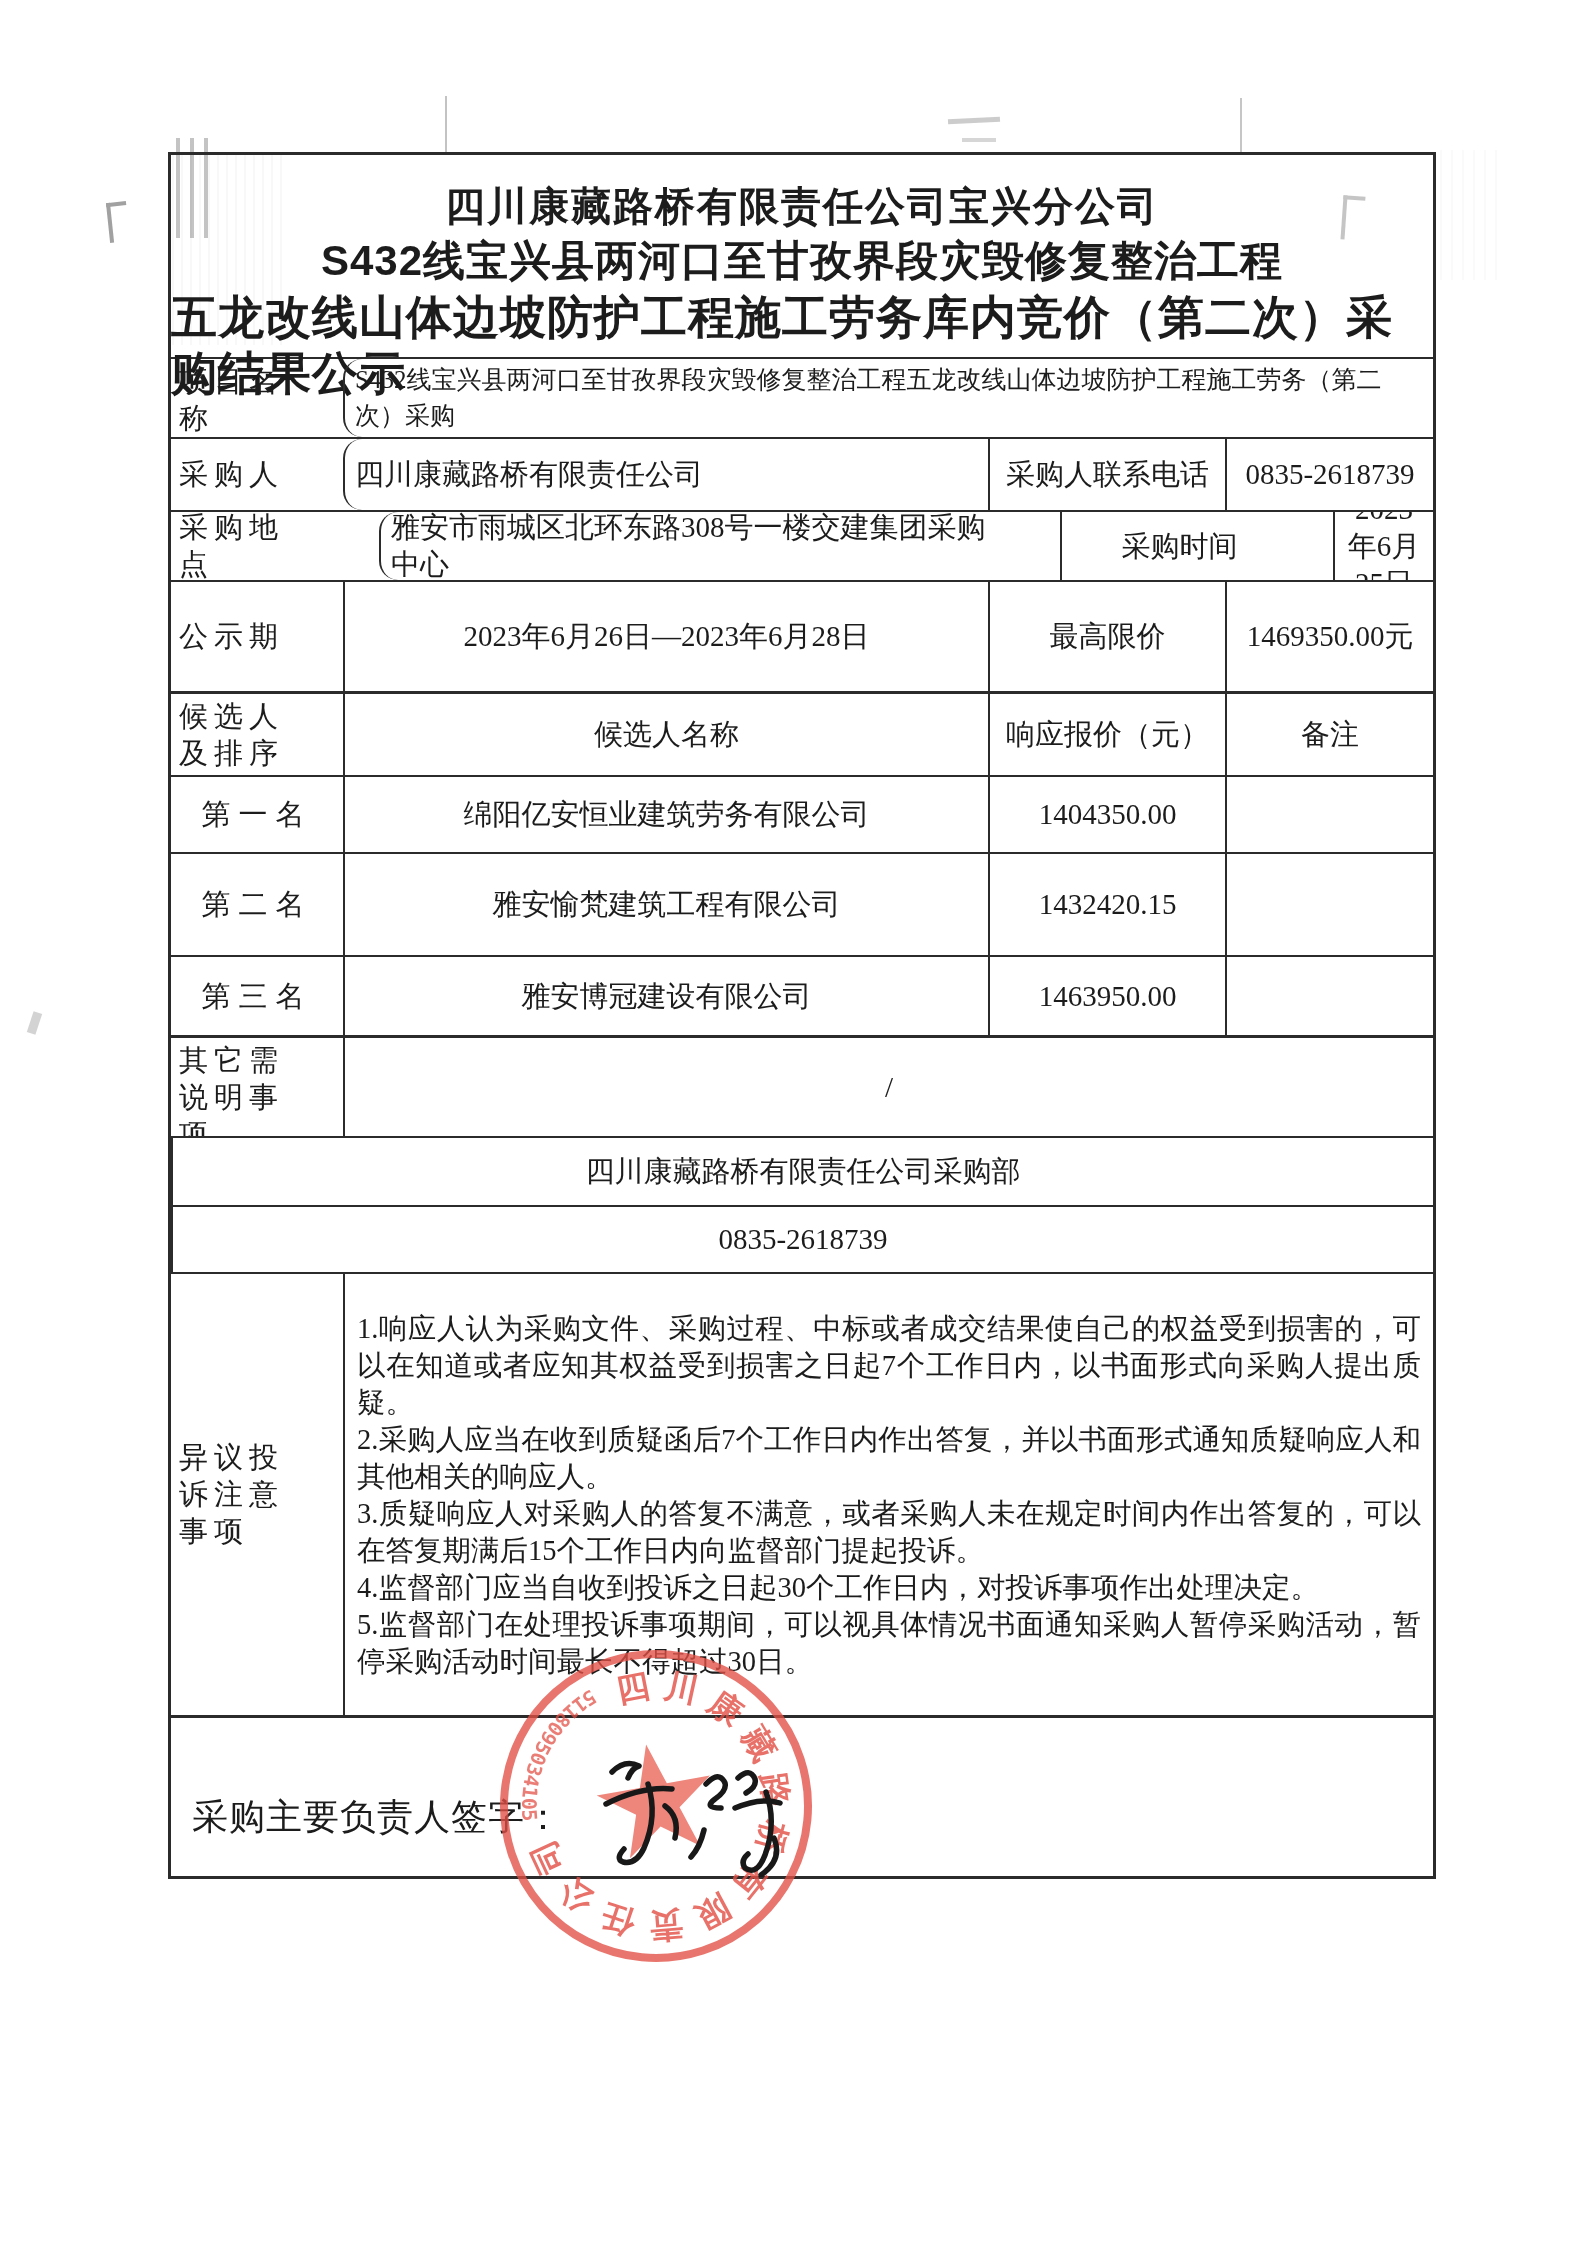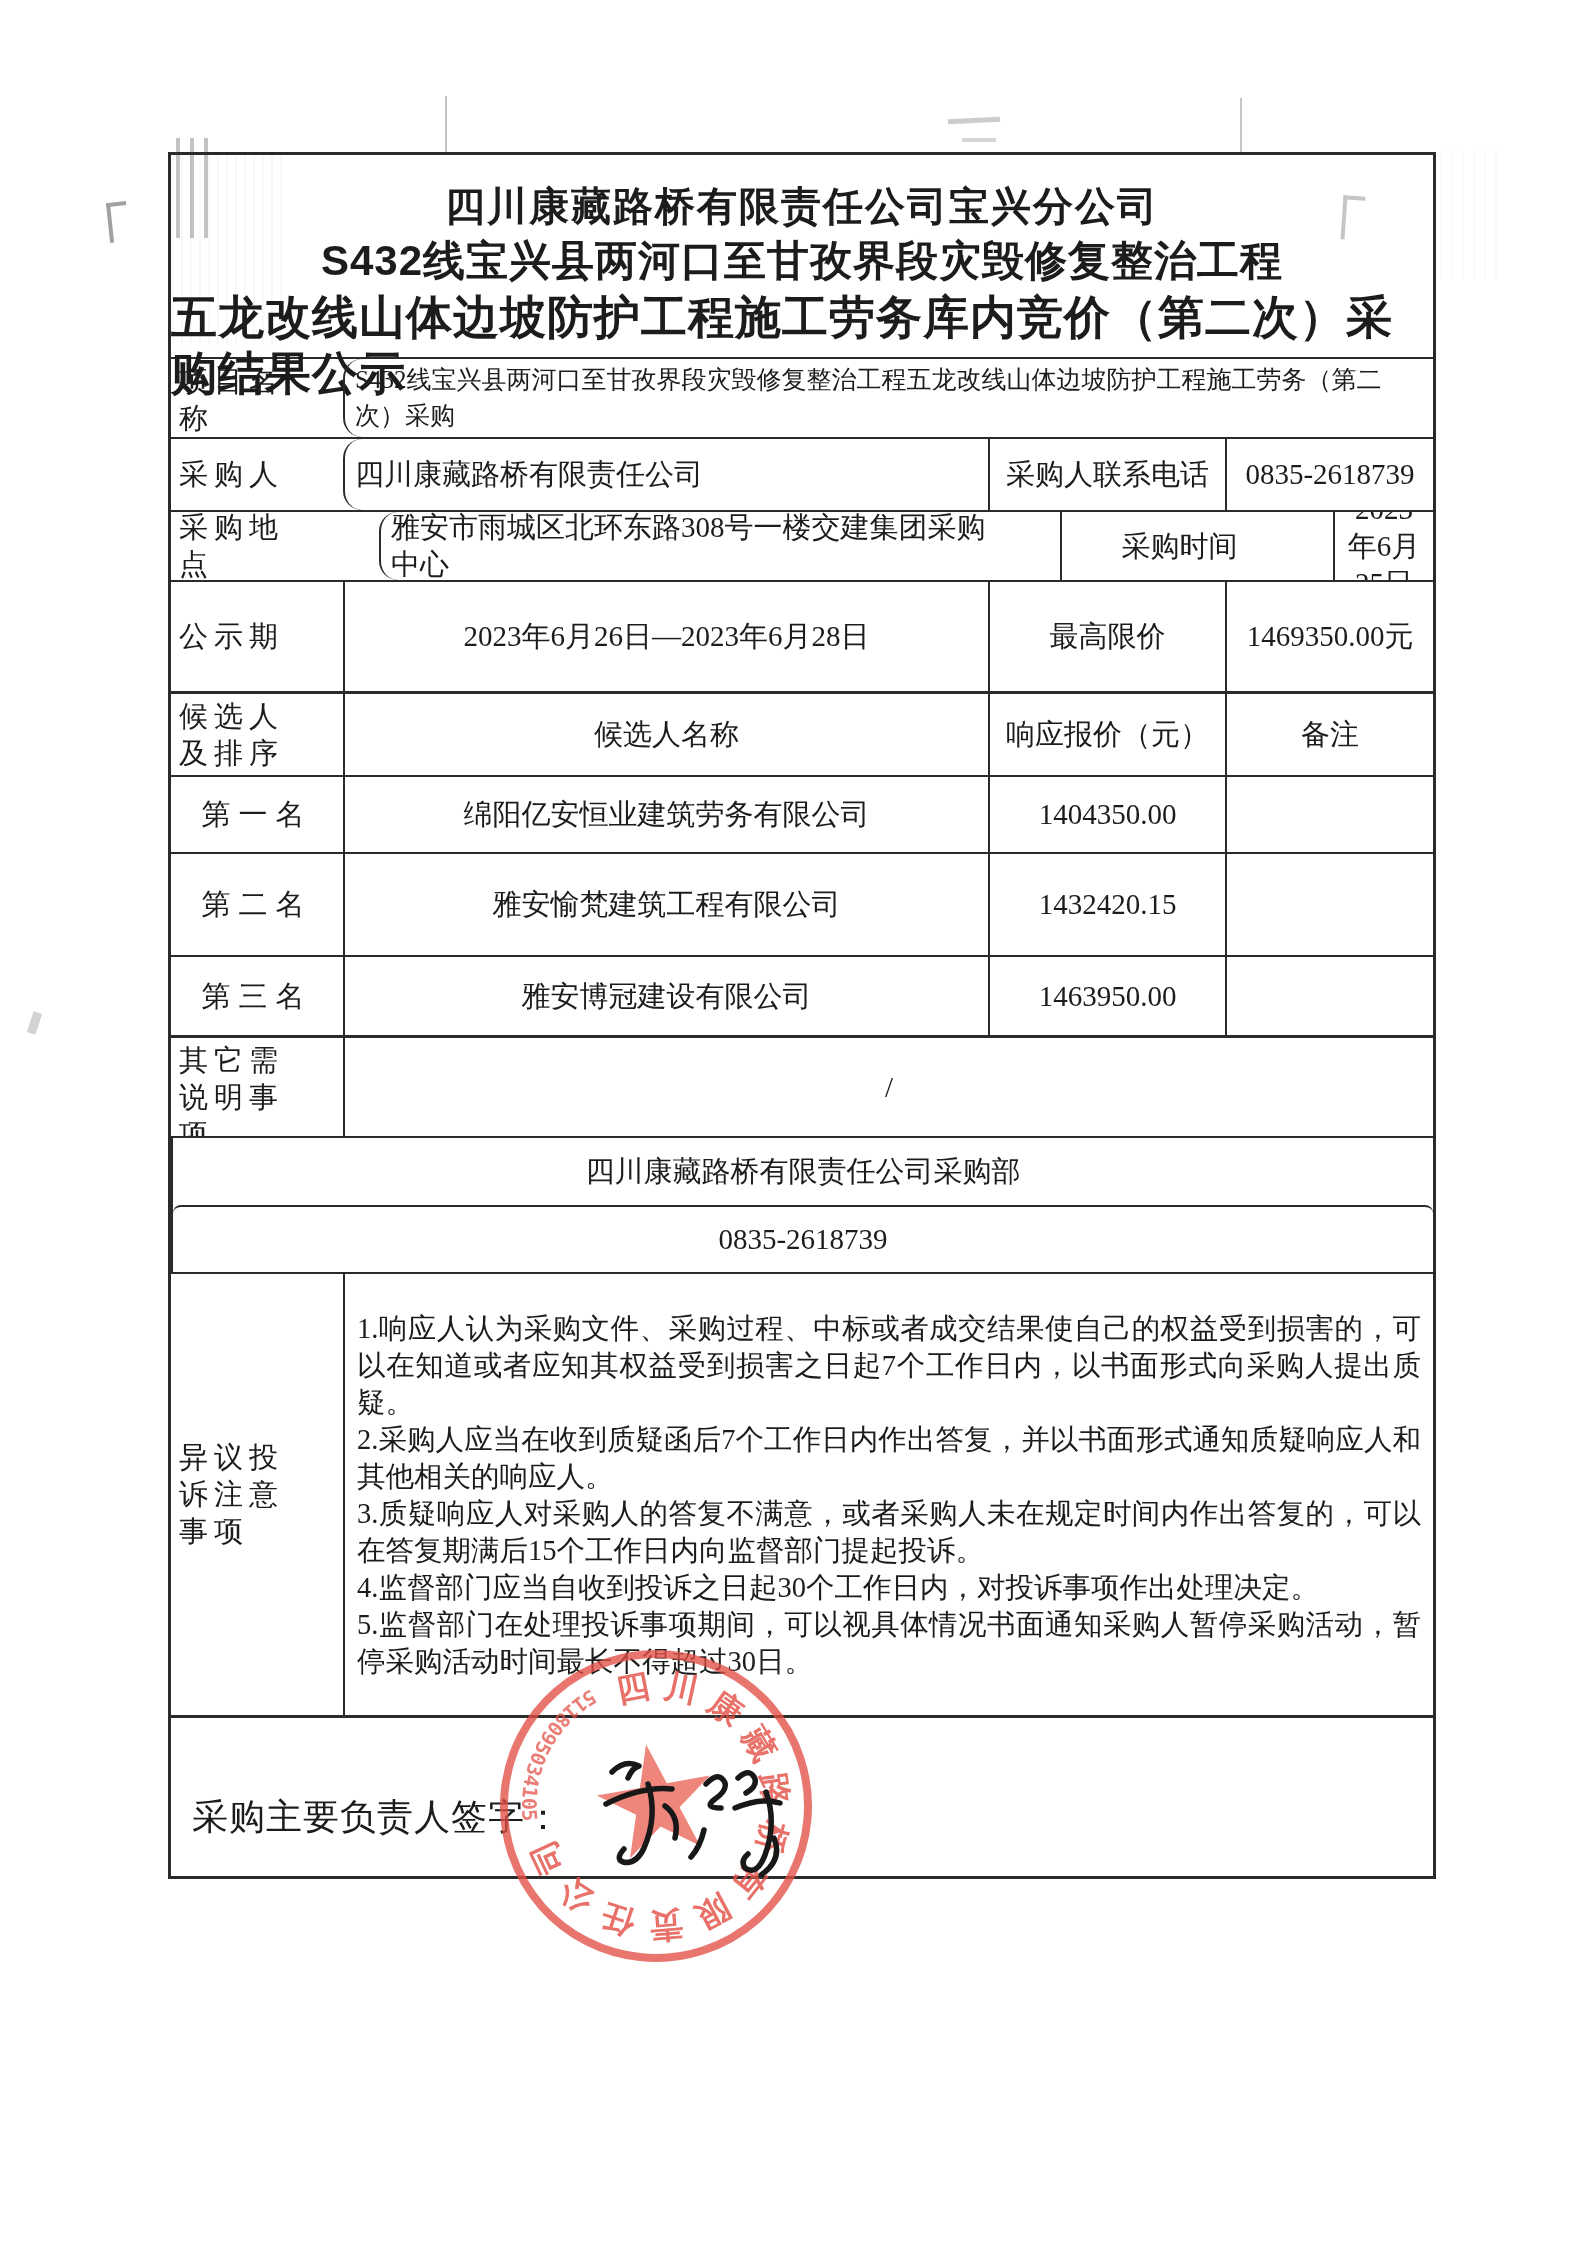--- a/index.html
+++ b/index.html
@@ -37,21 +37,21 @@
   .c4{flex:1;}
   .cmerge{flex:1;}
   .label{padding:4px 8px;letter-spacing:6px;align-items:center;}
   .label.top{align-items:flex-start;}
   .prelines{white-space:pre-line;}
   .left{justify-content:flex-start;text-align:left;padding:19px 10px;border-radius:19px;}
   .center{justify-content:center;text-align:center;padding:4px 6px;}
   .rank{justify-content:center;letter-spacing:8px;}
   .small-text{font-size:25px;line-height:36px;letter-spacing:0px;}
   .subsplit{flex:1;display:flex;flex-direction:column;}
-  .subrow{box-sizing:border-box;display:flex;align-items:center;justify-content:center;font-size:29px;border-radius:8px;}
+  .subrow{box-sizing:border-box;display:flex;align-items:center;justify-content:center;font-size:29px;}
   .subrow + .subrow{border-top:2px solid var(--ln);}
   .objection-text{
     flex-direction:column;align-items:flex-start;justify-content:center;
     padding:6px 12px;font-size:28.5px;line-height:37px;
   }
   .objection-text div{text-align:justify;}
   .sigrow{position:relative;}
   .sigrow .cell{border-left:none;}
   
   .seal{

